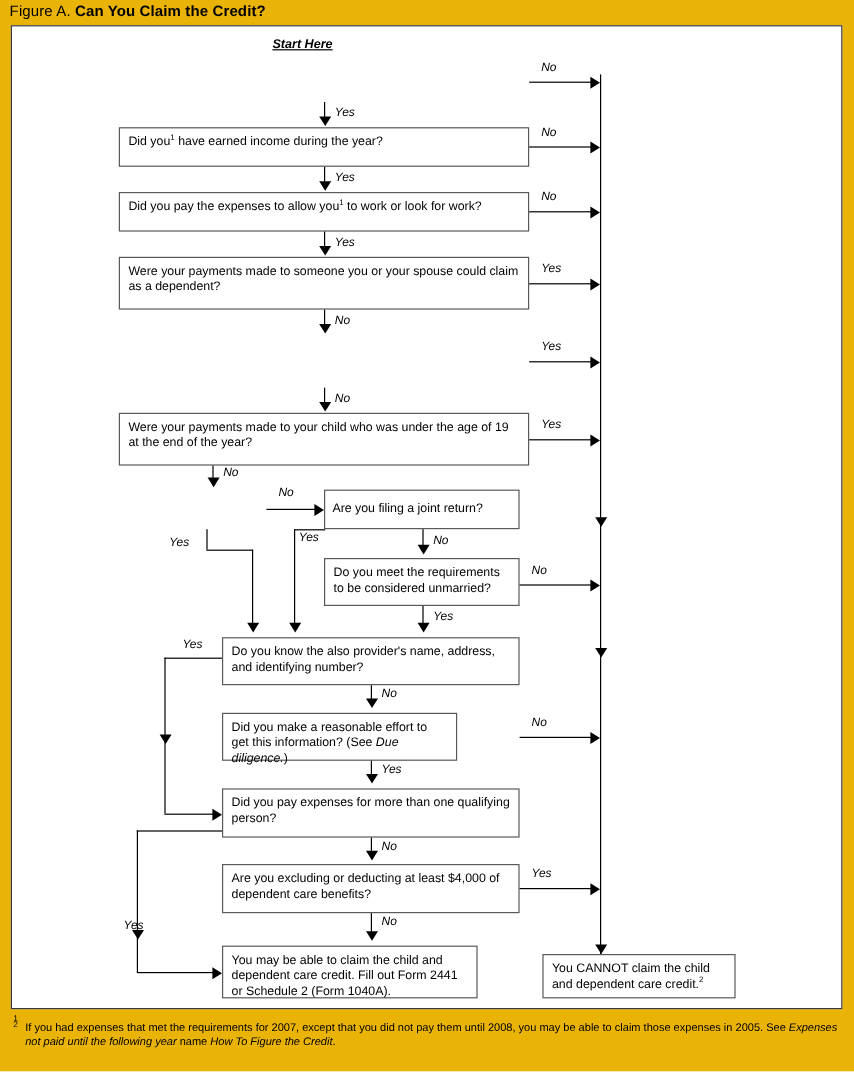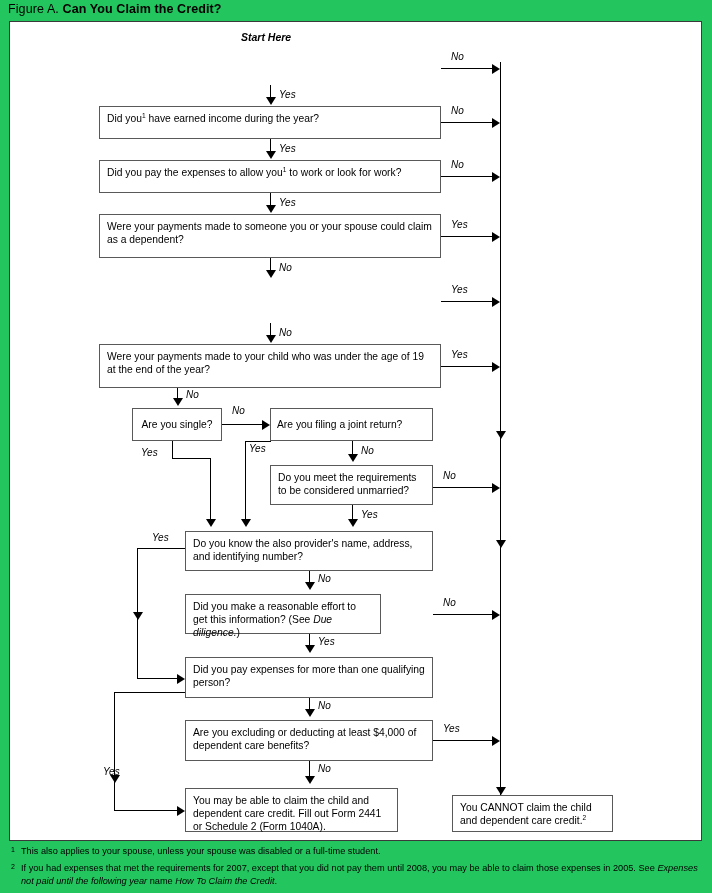--- a/index.html
+++ b/index.html
@@ -1,17 +1,17 @@
 <!DOCTYPE html>
 <html><head>
 <meta charset="utf-8">
 <style>
   html,body{margin:0;padding:0;background:#ffffff;}
   body{font-family:"Liberation Sans",sans-serif;color:#000;}
-  #page{position:relative;width:712px;height:893px;overflow:hidden;background:#22c55e;}
+  #page{position:relative;width:712px;height:893px;overflow:hidden;background:#eab308;}
 
   
   .fig-title{position:absolute;left:8px;top:2px;font-size:12.5px;letter-spacing:0.1px;white-space:nowrap;}
   .fig-title .lead{font-weight:400;}
   .fig-title .bold{font-weight:700;}
 
   
   .frame{position:absolute;left:9px;top:21px;width:693px;height:820px;border:1px solid #3a3a3a;box-sizing:border-box;background:#fff;}
 
   
@@ -45,28 +45,27 @@
 
 <div id="page">
 
   <div class="fig-title">
     <span class="lead">Figure A.</span>
     <span class="bold">Can You Claim the Credit?</span>
   </div>
 
   <div class="frame"></div>
 
-  <div class="start-here" style="left:241px;top:31px;">Start Here</div>
+  <div class="start-here" style="left:227px;top:31px;text-decoration:underline;">Start Here</div>
 
   <div class="node" style="left:99px;top:106px;width:342px;height:33px;">Did you<sup>1</sup> have earned income during the year?</div>
   <div class="node" style="left:99px;top:160px;width:342px;height:33px;">Did you pay the expenses to allow you<sup>1</sup> to work or look for work?</div>
   <div class="node" style="left:99px;top:214px;width:342px;height:44px;">Were your payments made to someone you or your spouse could claim as a dependent?</div>
   <div class="node" style="left:99px;top:344px;width:342px;height:44px;">Were your payments made to your child who was under the age of 19 at the end of the year?</div>
 
-  <div class="node node-center" style="left:132px;top:408px;width:90px;height:33px;">Are you single?</div>
   <div class="node node-center" style="left:270px;top:408px;width:163px;height:33px;justify-content:flex-start;">Are you filing a joint return?</div>
   <div class="node" style="left:270px;top:465px;width:163px;height:40px;">Do you meet the requirements to be considered unmarried?</div>
 
   <div class="node" style="left:185px;top:531px;width:248px;height:40px;">Do you know the also provider's name, address, and identifying number?</div>
   <div class="node" style="left:185px;top:594px;width:196px;height:40px;">Did you make a reasonable effort to get this information? (See <i>Due diligence.</i>)</div>
   <div class="node" style="left:185px;top:657px;width:248px;height:41px;">Did you pay expenses for more than one qualifying person?</div>
   <div class="node" style="left:185px;top:720px;width:248px;height:41px;">Are you excluding or deducting at least $4,000 of dependent care benefits?</div>
 
   <div class="node" style="left:185px;top:788px;width:213px;height:44px;">You may be able to claim the child and dependent care credit. Fill out Form 2441 or Schedule 2 (Form 1040A).</div>
   <div class="node" style="left:452px;top:795px;width:161px;height:37px;">You CANNOT claim the child and dependent care credit.<sup>2</sup></div>
@@ -177,21 +176,20 @@
   <div class="ln h" style="left:433px;top:740px;width:60px;"></div>
   <div class="arr right" style="left:492px;top:736px;"></div>
   <div class="lbl" style="left:443px;top:723px;">Yes</div>
   <div class="ln v" style="left:309px;top:761px;height:17px;"></div>
   <div class="arr down" style="left:305px;top:776px;"></div>
   <div class="lbl" style="left:318px;top:763px;">No</div>
 
   <div class="notes">
     <div class="note">
       <span class="sup">1</span>
-      <span>This also applies to your spouse, unless your spouse was disabled or a full-time student.</span>
     </div>
     <div class="note">
       <span class="sup">2</span>
-      <span>If you had expenses that met the requirements for 2007, except that you did not pay them until 2008, you may be able to claim those expenses in 2005. See </span><i>Expenses not paid until the following year</i><span> name </span><i>How To Claim the Credit</i><span>.</span>
+      <span>If you had expenses that met the requirements for 2007, except that you did not pay them until 2008, you may be able to claim those expenses in 2005. See </span><i>Expenses not paid until the following year</i><span> name </span><i>How To Figure the Credit</i><span>.</span>
     </div>
   </div>
 
 </div>
 
 </body></html>

